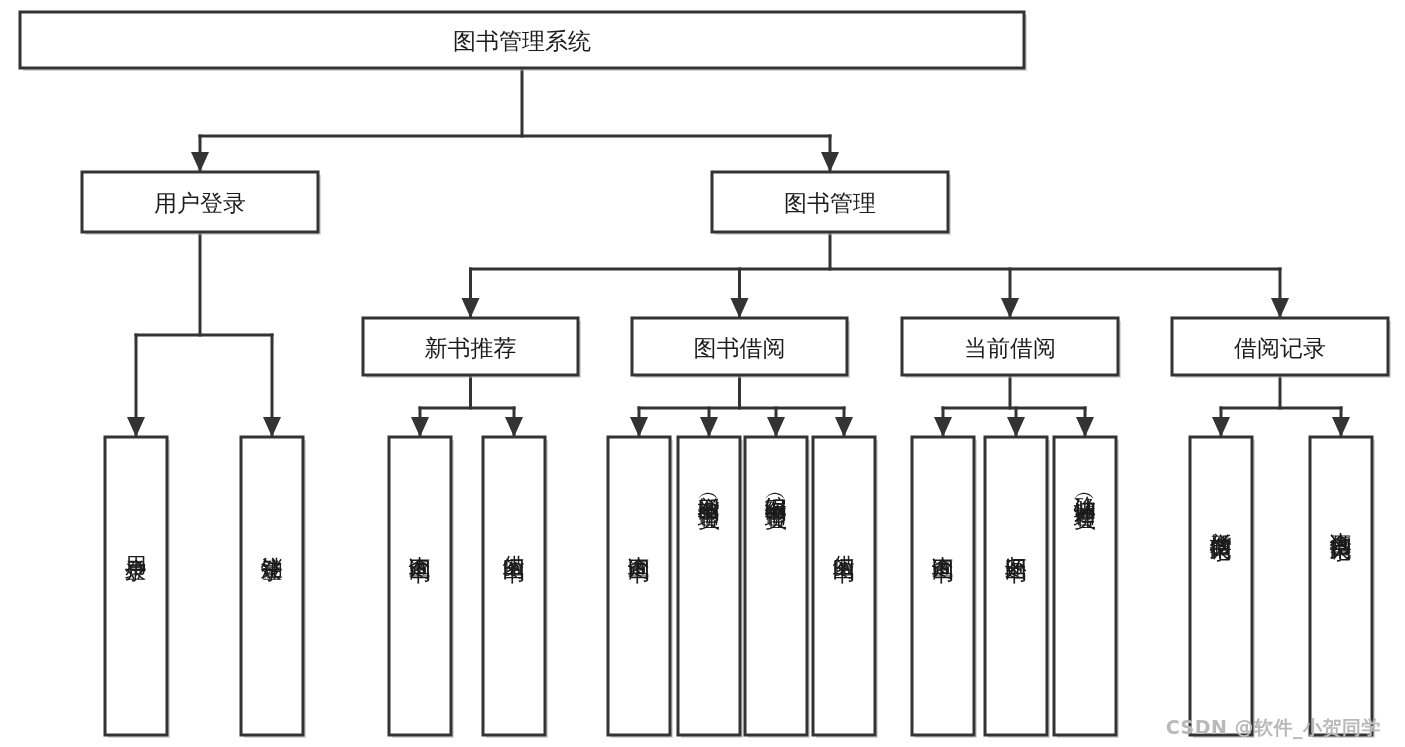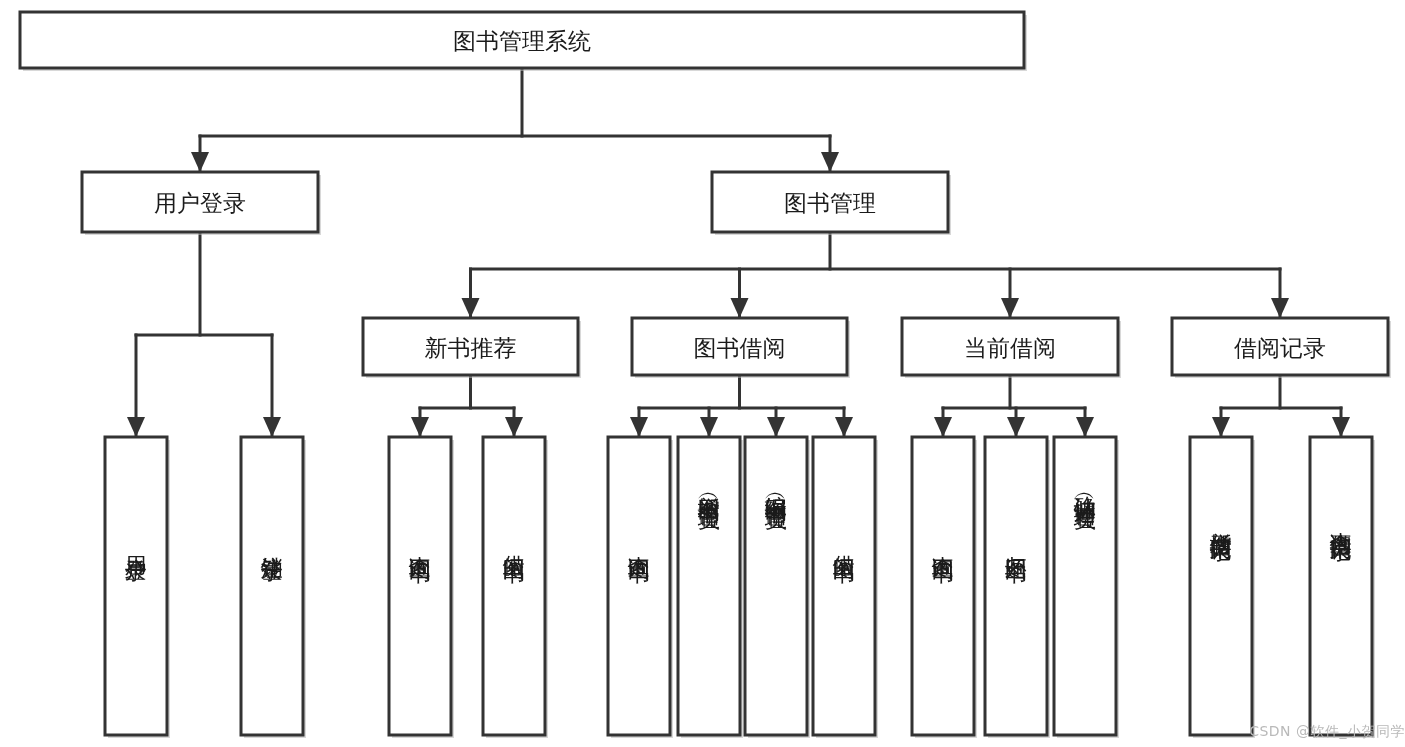--- a/index.html
+++ b/index.html
@@ -63,28 +63,29 @@
     font-size: 22px;
     line-height: 1.08;
     color: #1b1b1b;
     letter-spacing: 2px;
     white-space: nowrap;
     pointer-events: none;
     text-align: start;
   }
   #watermark {
     position: absolute;
-    right: 0;
+    right: 24px;
     bottom: 6px;
     font-family: "DejaVu Sans", "Liberation Sans", sans-serif;
-    font-size: 14px;
+    font-size: 19px;
     color: #b9b9b9;
     letter-spacing: 0.5px;
     white-space: nowrap;
     pointer-events: none;
+    font-weight: bold;
   }
 </style>
 </head>
 <body>
 
 <div id="diagram-root">
   <svg class="flow" id="flow-svg" viewBox="0 0 1405 747">
     <g id="edges-layer">
         <line x1="522" y1="68" x2="522" y2="136" class="link-line"></line>
         <line x1="200" y1="136" x2="830" y2="136" class="link-line"></line>

